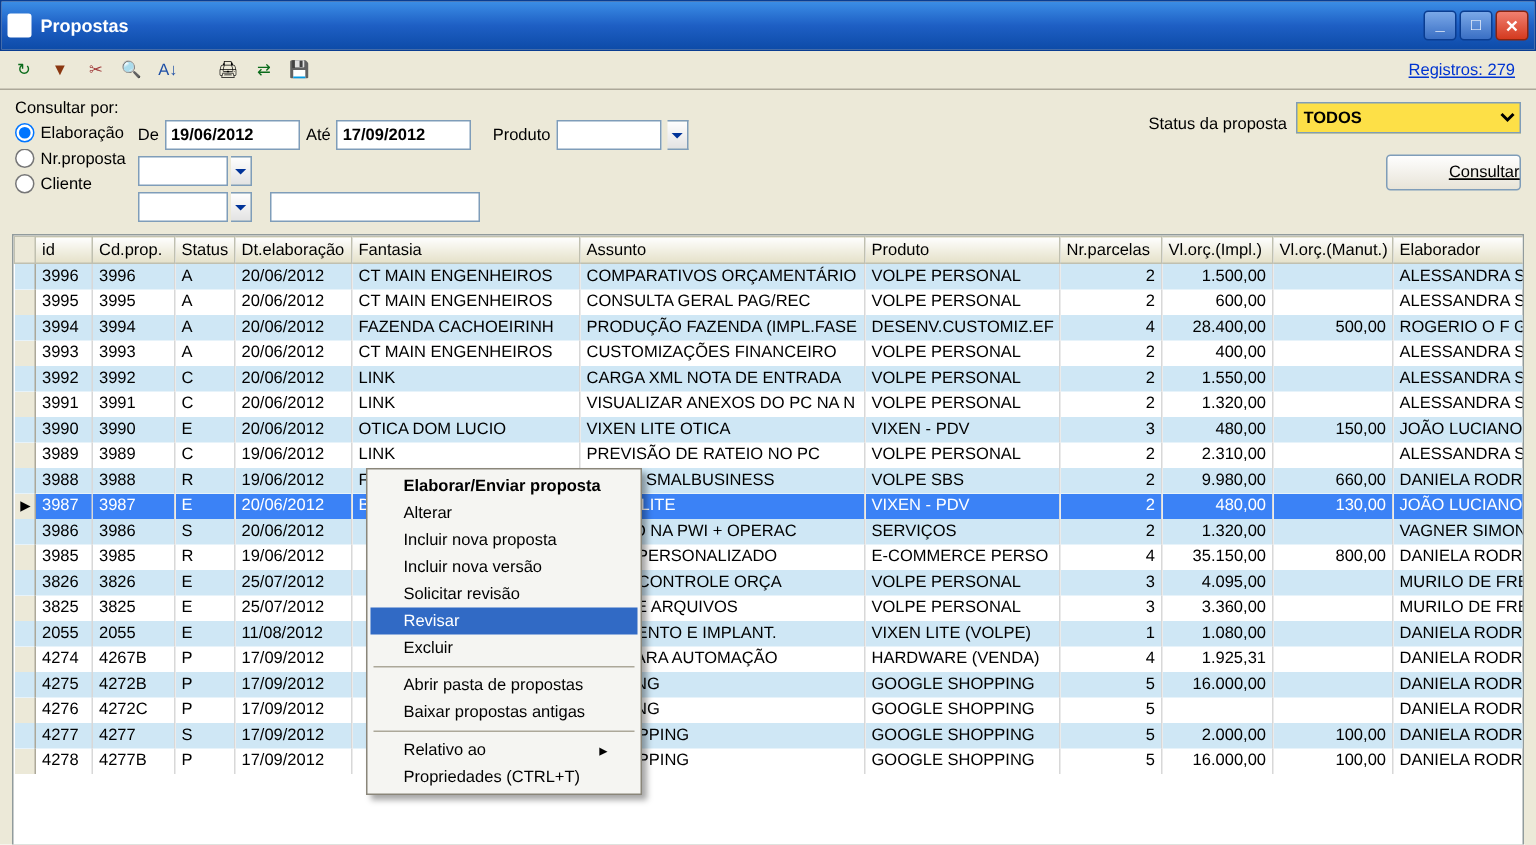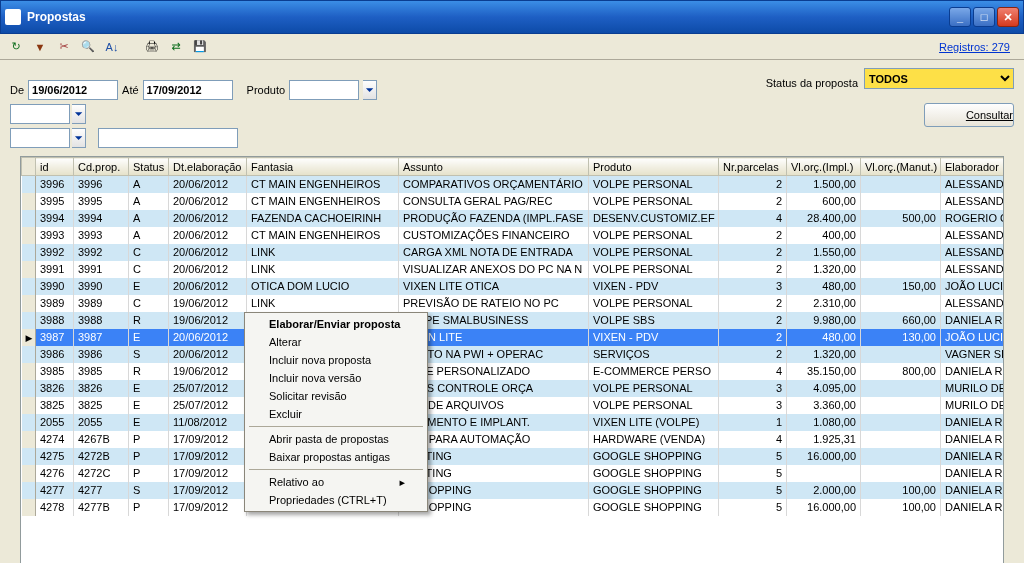--- a/index.html
+++ b/index.html
@@ -27,21 +27,21 @@
 .filters label { white-space:nowrap; }
 .date-input { width:90px; height:20px; border:1px solid #7f9db9; padding:1px 3px; font-size:11px; font-weight:bold; background:#fff; }
 .text-input { width:80px; height:20px; border:1px solid #7f9db9; background:#fff; padding:1px 2px; font-size:11px; }
 .small-input { width:60px; height:20px; border:1px solid #7f9db9; background:#fff; }
 .lookup-btn { width:14px; height:20px; background:linear-gradient(to bottom,#fefefe,#e3e3e3); border:1px solid #7f9db9; border-left:none; font-size:9px; cursor:pointer; display:inline-flex; align-items:center; justify-content:center; color:#003399; font-weight:bold;}
 .status-select { width:150px; height:21px; border:1px solid #7f9db9; background:#fde047; font-size:11px; font-weight:bold; }
 .consultar-btn { width:90px; height:24px; background:linear-gradient(to bottom,#fefefe,#e8e4d8); border:1px solid #7f9db9; border-radius:3px; cursor:pointer; font-size:11px; text-decoration:underline; text-underline-offset:1px;text-align:right; }
 .consultar-btn::first-letter{}
 
 
-.grid-wrap { border:1px solid #919b9c; margin:0 20px; height:408px; overflow:hidden; background:#fff; position:relative; }
+.grid-wrap { border:1px solid #919b9c; margin:0 8px; height:408px; overflow:hidden; background:#fff; position:relative; }
 .grid { border-collapse:collapse; width:100%; font-size:11px; table-layout:fixed; }
 .grid th { background:linear-gradient(to bottom,#fefefe 0%,#f1efe2 50%,#e5e1c9 100%); border:1px solid #c0c0b0; padding:2px 4px; font-weight:normal; text-align:left; white-space:nowrap; overflow:hidden; height:18px; }
 .grid td { border-right:1px solid #d8d8d8; padding:1px 4px; white-space:nowrap; overflow:hidden; height:17px; }
 .grid td.num { text-align:right; }
 .grid tr.alt td { background:#cfe7f5; }
 .grid tr.sel td { background:#3b82f6; color:#fff; }
 .grid td.rowhead { background:#ece9d8; border-right:1px solid #aca899; width:14px; text-align:center; }
 .grid th.rowhead { width:14px; background:#ece9d8; }
 .sel-indicator { color:#000; font-size:9px; }
 
@@ -86,20 +86,35 @@
   <div class="tbtn" style="color:#1e4fa6">A↓</div>
   <div style="width:12px"></div>
   <div class="tbtn">🖨</div>
   <div class="tbtn" style="color:#0a6b1a">⇄</div>
   <div class="tbtn">💾</div>
   <div class="spacer"></div>
   <a class="reg-link">Registros: 279</a>
 </div>
 
 <div class="filters">
+  <div class="col1">
+    <label>Consultar por:</label>
+    <div class="radio-row">
+        <input type="radio" name="cp" checked="" style="">
+        <label>Elaboração</label>
+      </div>
+    <div class="radio-row">
+        <input type="radio" name="cp" style="">
+        <label>Nr.proposta</label>
+      </div>
+    <div class="radio-row">
+        <input type="radio" name="cp" style="">
+        <label>Cliente</label>
+      </div>
+  </div>
 
   <div style="display:flex;flex-direction:column;gap:4px;margin-top:14px;">
     <div style="display:flex;align-items:center;gap:4px;">
       <label>De</label>
       <input class="date-input" value="19/06/2012" style="">
       <label>Até</label>
       <input class="date-input" value="17/09/2012" style="">
       <label style="margin-left:10px">Produto</label>
       <input class="text-input" style="width: 70px;">
         <span class="lookup-btn">⏷</span>
@@ -434,20 +449,21 @@
     </div>
   <div class="arrow">►</div>
 </div>
 
 <div class="ctxmenu" id="ctxmenu">
     <div class="item bold">Elaborar/Enviar proposta</div>
     <div class="item">Alterar</div>
     <div class="item">Incluir nova proposta</div>
     <div class="item">Incluir nova versão</div>
     <div class="item">Solicitar revisão</div>
+    <div class="item hl">Revisar</div>
     <div class="item">Excluir</div>
     <div class="sep"></div>
     <div class="item">Abrir pasta de propostas</div>
     <div class="item">Baixar propostas antigas</div>
     <div class="sep"></div>
     <div class="item">Relativo ao<span class="arrow">▸</span></div>
     <div class="item">Propriedades (CTRL+T)</div>
   </div>
 
 </body></html>

